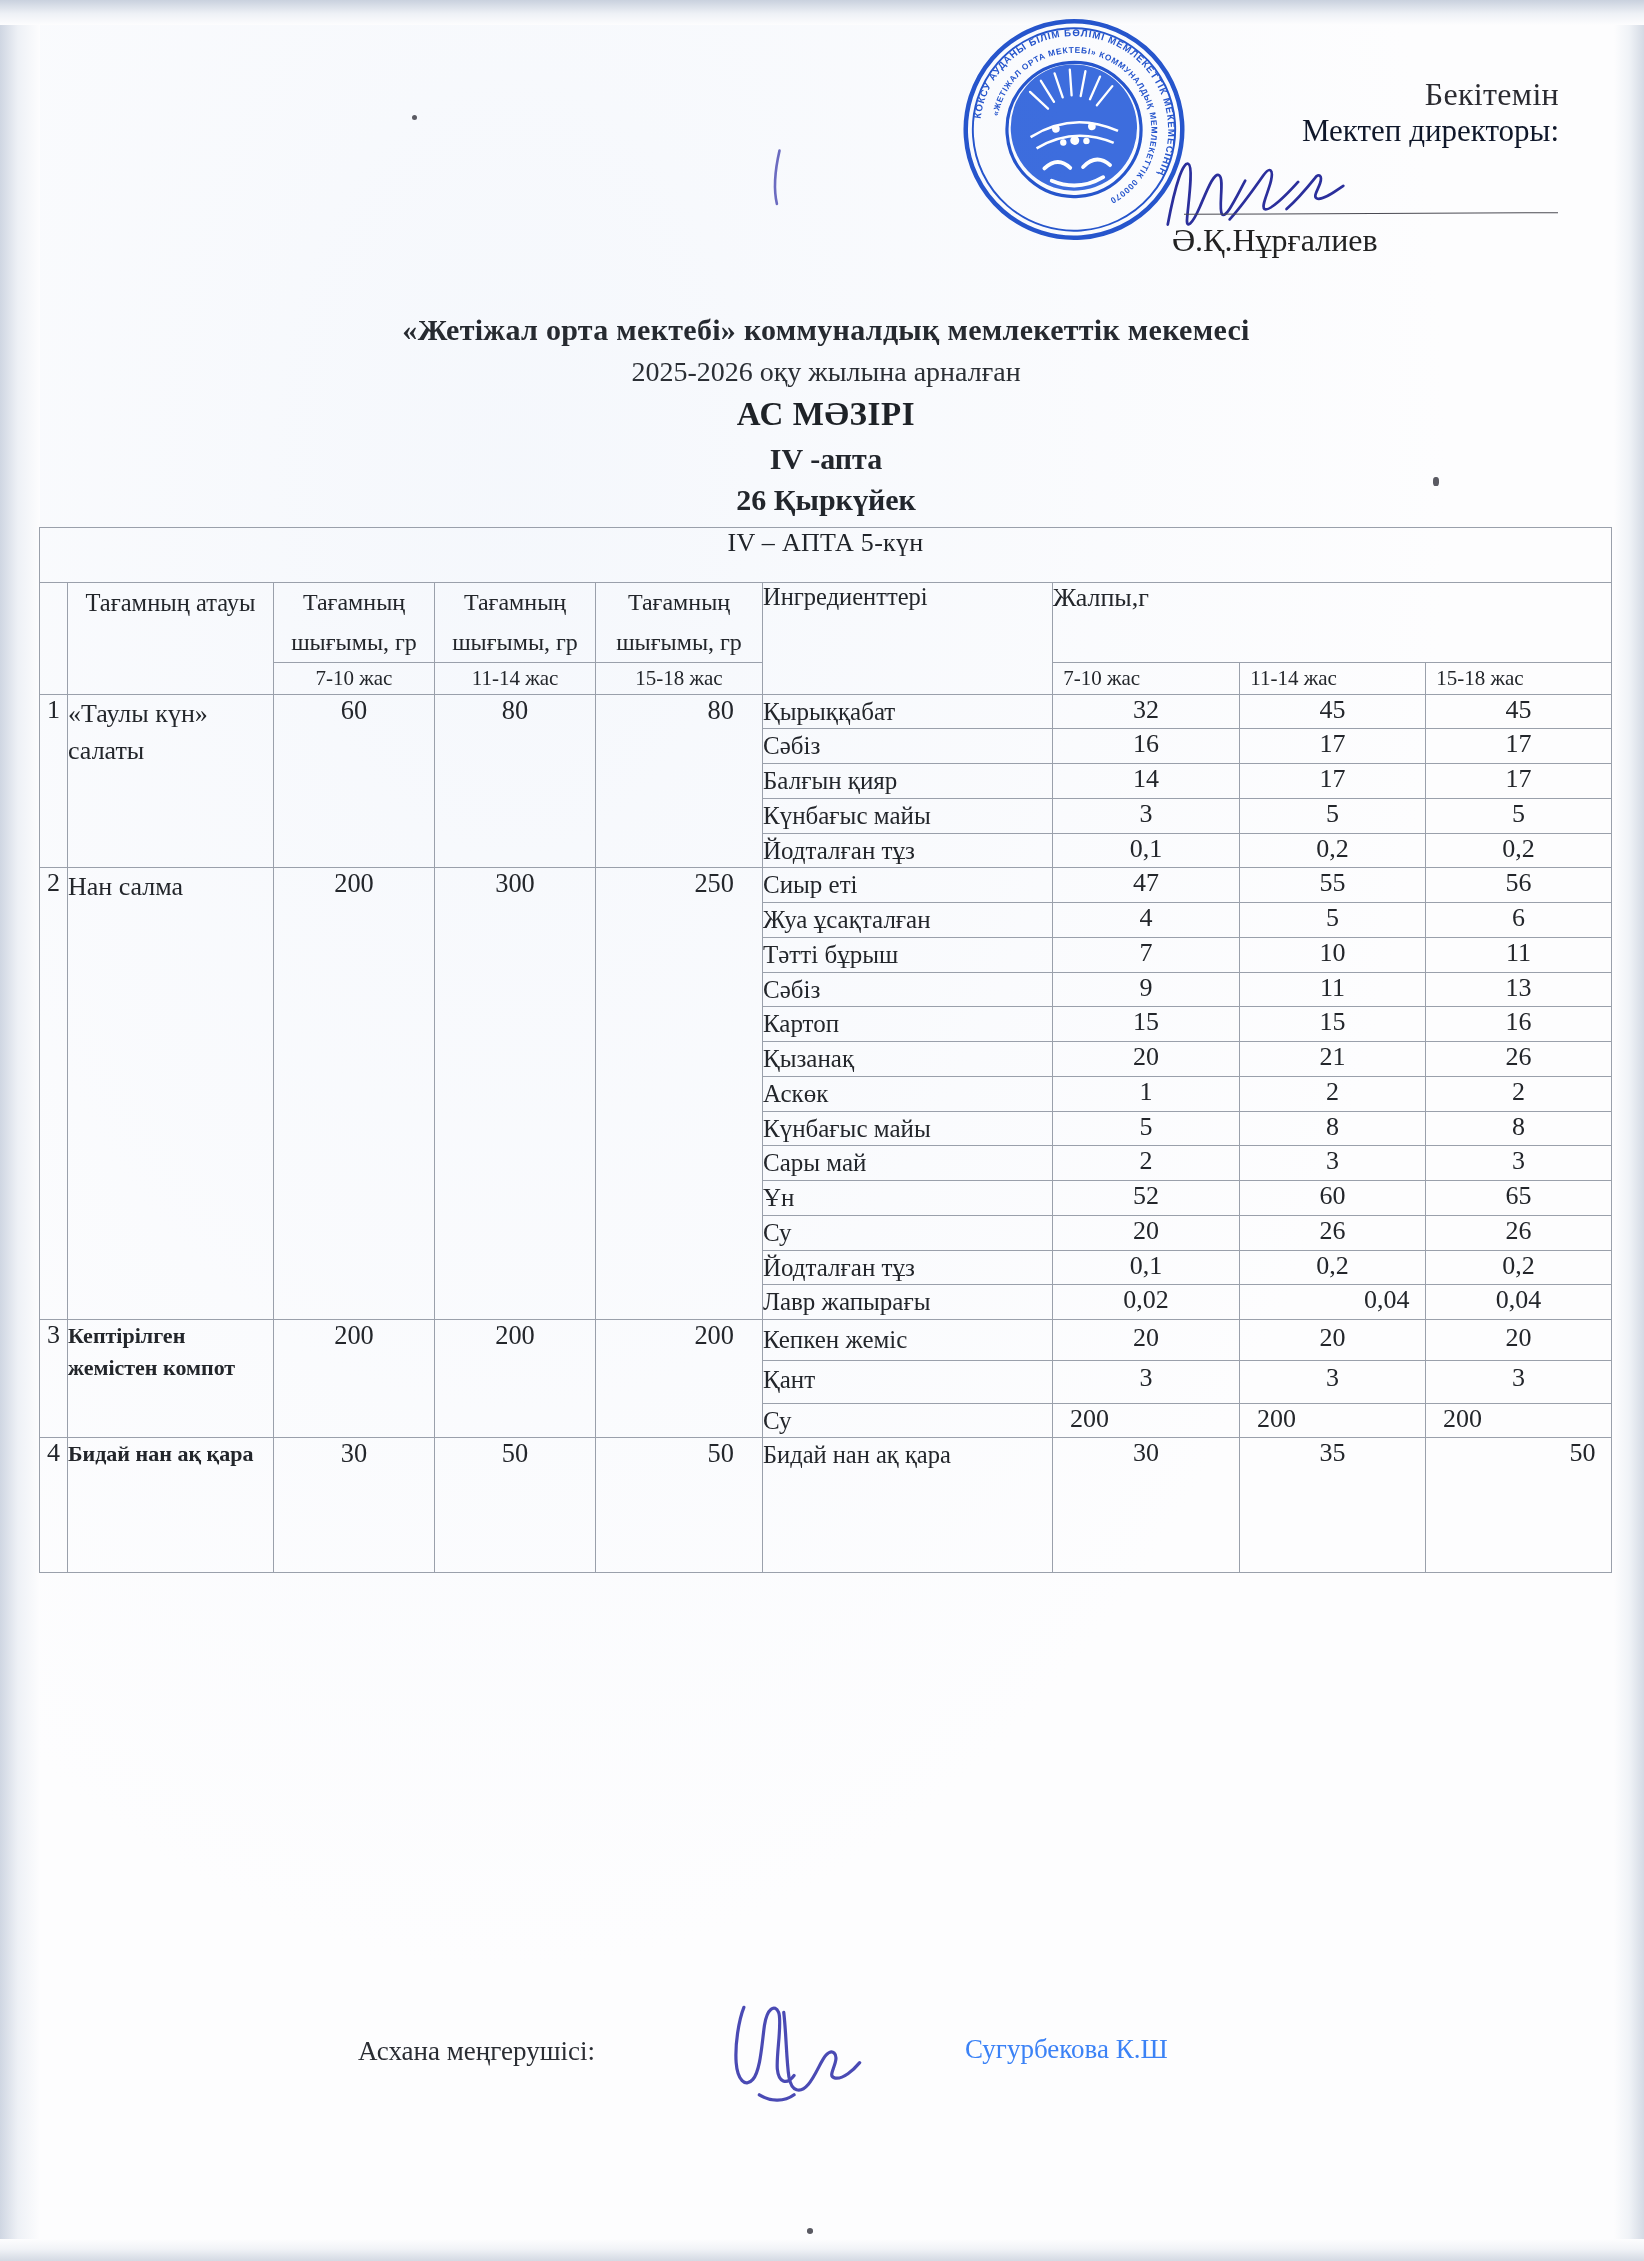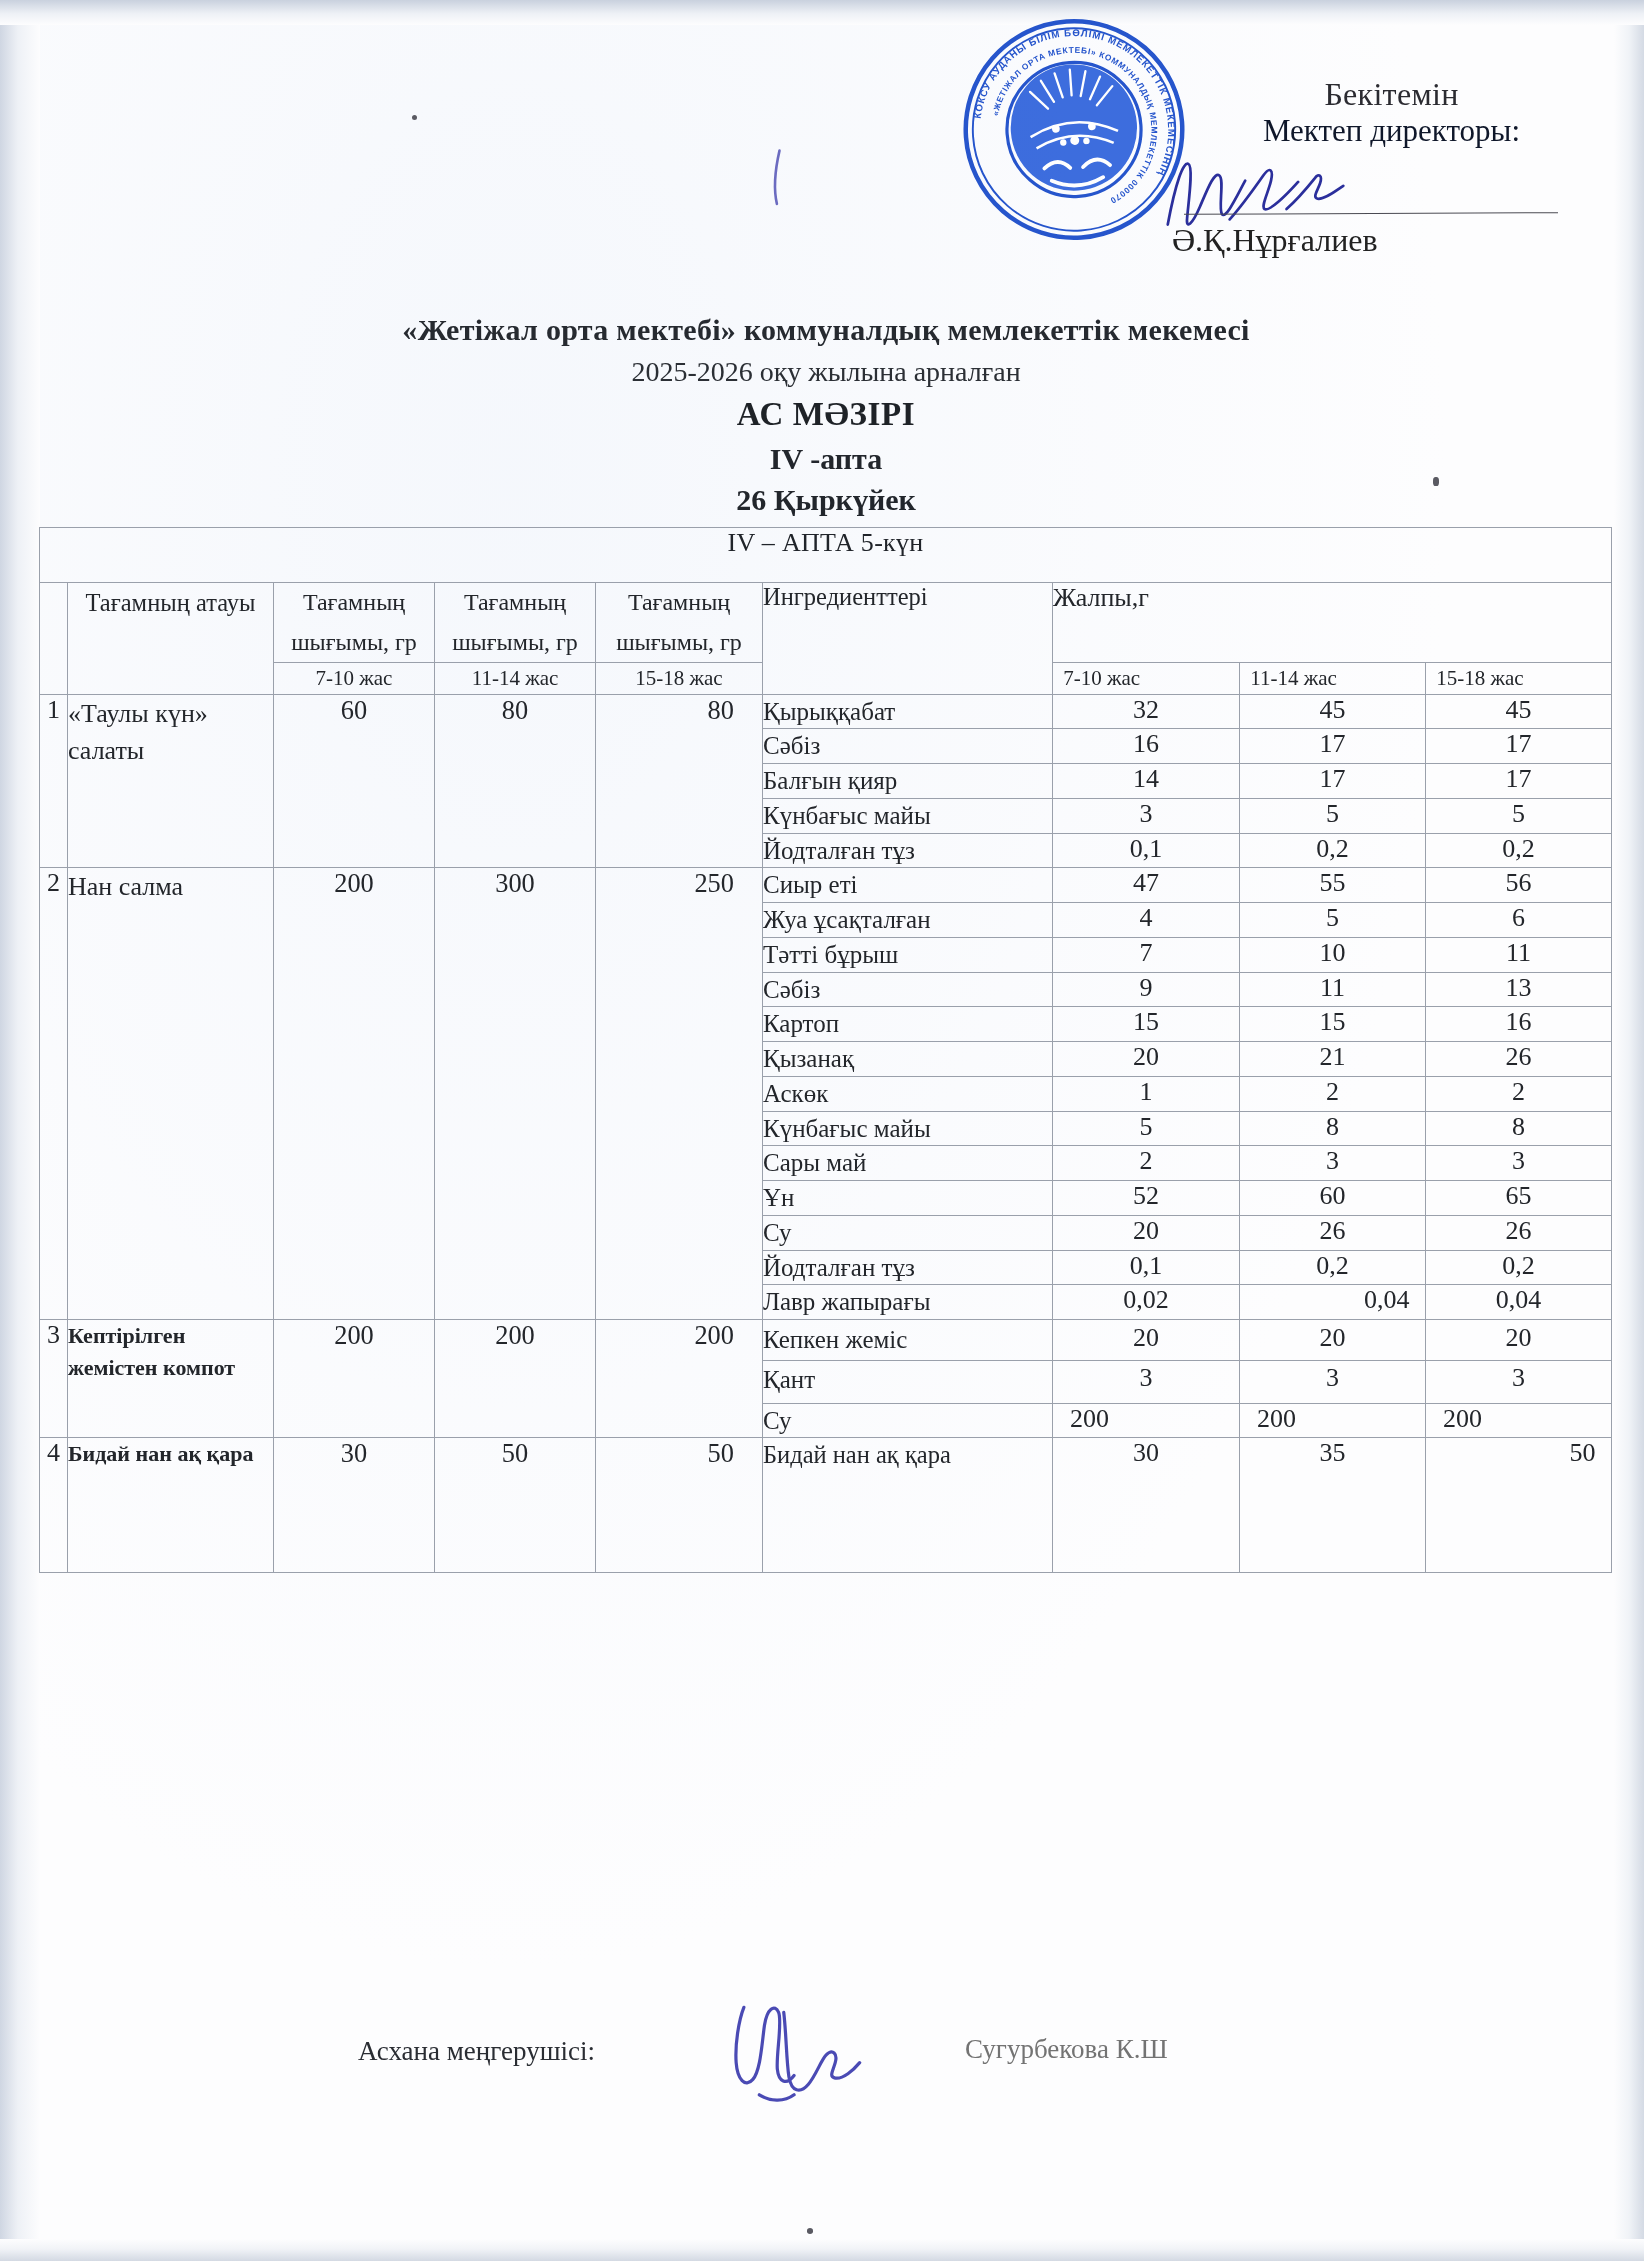--- a/index.html
+++ b/index.html
@@ -14,21 +14,21 @@
   }
   
   .paper-edge-left{position:absolute;left:0;top:0;width:40px;height:2261px;background:linear-gradient(90deg,#cfd6e2 0%,#eef1f6 45%,#fdfdfe 100%);}
   .paper-edge-right{position:absolute;right:0;top:0;width:30px;height:2261px;background:linear-gradient(270deg,#d4dae4 0%,#f0f3f7 50%,#fdfdfe 100%);}
   .paper-edge-top{position:absolute;left:0;top:0;width:1644px;height:24.5px;background:linear-gradient(180deg,#c9d1de 0%,#eef1f6 55%,#fdfdfe 100%);}
   .paper-edge-bottom{position:absolute;left:0;bottom:0;width:1644px;height:22px;background:linear-gradient(0deg,#d3d9e3 0%,#f1f3f7 55%,#fdfdfe 100%);}
   .paper-tint{position:absolute;left:40px;top:24.5px;width:1574px;height:2215px;
      background:radial-gradient(ellipse at 30% 20%, rgba(244,247,252,.9) 0%, rgba(253,253,254,0) 60%);pointer-events:none;}
 
   
-  .approve{position:absolute;left:1224px;top:76px;width:335px;text-align:center;}
+  .approve{position:absolute;left:1224px;top:76px;width:335px;text-align:right;}
   .approve .l1{font-size:32px;color:#2b2b31;letter-spacing:0.3px;}
   .approve .l2{font-size:31px;color:#0f172a;white-space:nowrap;}
   .sig-rule{position:absolute;left:1184px;top:213px;width:374px;height:0;border-top:1.3px solid #4a4a52;transform:rotate(-0.25deg);}
   .director-name{position:absolute;left:1172px;top:222px;font-size:32px;color:#222;}
 
   
   .stamp{position:absolute;left:958px;top:14px;width:232px;height:231px;transform:rotate(-4deg);opacity:.92;}
   .stamp svg{display:block;width:100%;height:100%;}
   
   .dsign{position:absolute;left:1160px;top:147px;width:213px;height:97px;}
@@ -69,21 +69,21 @@
   .qty{text-align:center;font-size:26.4px;padding-top:10.3px;}
   .qty.r{text-align:right;padding-right:28px;}
   .ing{font-size:25px;padding:7.7px 5.2px 6.4px 10.3px;line-height:1.35;}
   .val{text-align:center;font-size:26px;padding:7.7px 3.9px 6.4px;}
   .val.l{text-align:left;padding-left:17px;}
   .val.r{text-align:right;padding-right:15.5px;}
 
   
   .footer{position:absolute;left:0;top:2020px;width:1644px;}
   .f-label{position:absolute;left:358px;top:15.5px;font-size:27px;color:#2a2d33;}
-  .f-name{position:absolute;left:965px;top:14px;font-size:27px;color:#737373;}
+  .f-name{position:absolute;left:965px;top:14px;font-size:27px;color:#3b82f6;}
   .f-sign{position:absolute;left:722px;top:-22px;width:193px;height:110px;}
   .f-sign svg{display:block;width:100%;height:100%;}
   .f-tail{position:absolute;left:760px;top:148px;width:39px;height:58px;}
 </style>
 </head>
 <body>
 
 <div class="page">
   <div class="paper-edge-left"></div>
   <div class="paper-edge-right"></div>

